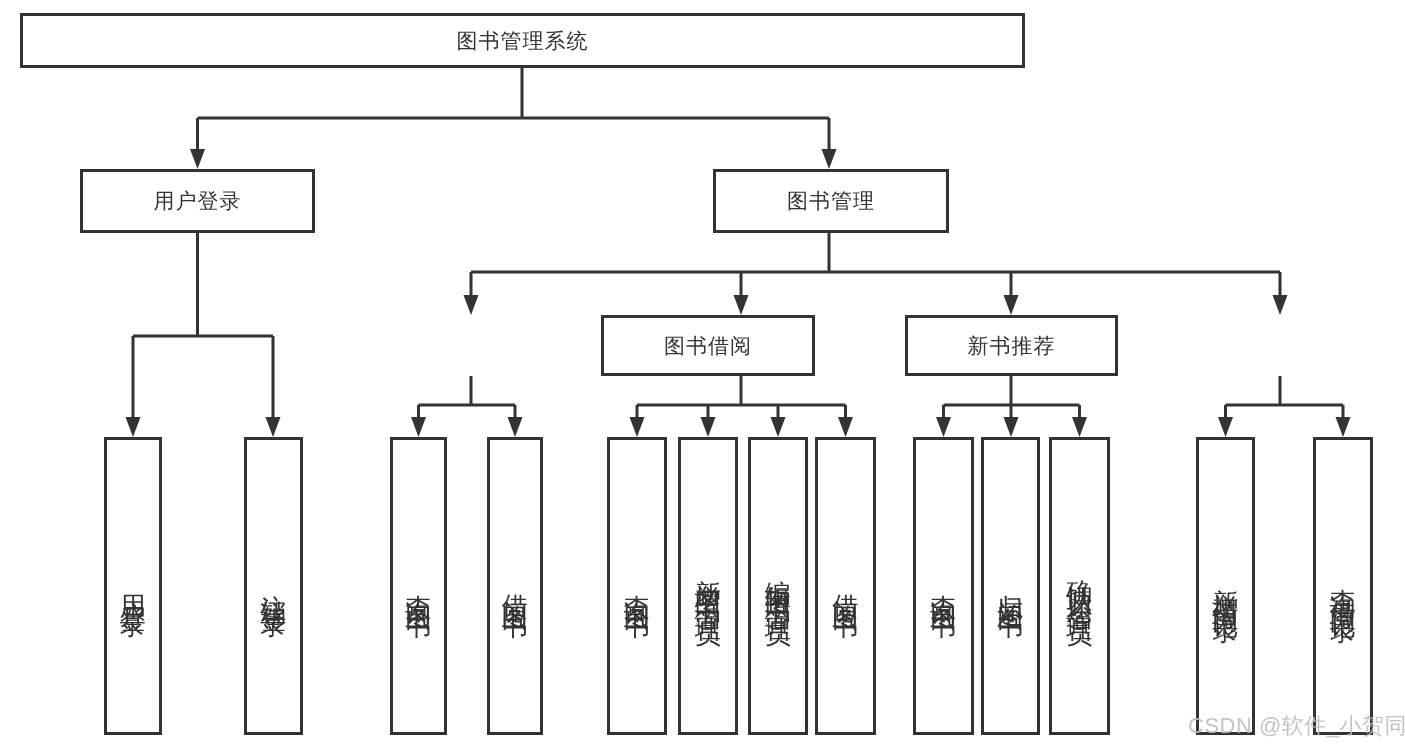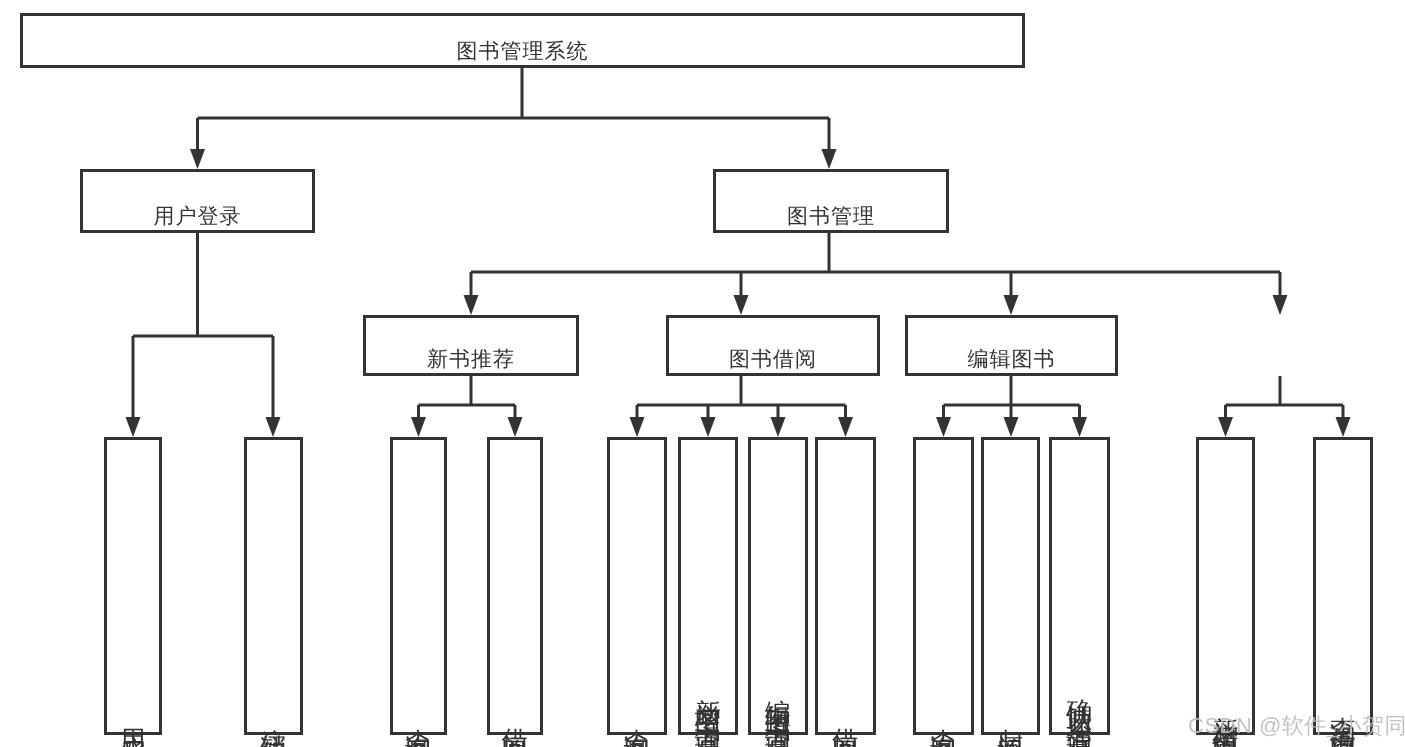--- a/index.html
+++ b/index.html
@@ -15,21 +15,21 @@
     position: absolute;
     left: 0; top: 0;
     width: 1405px; height: 747px;
   }
   .node {
     position: absolute;
     box-sizing: border-box;
     border: 3px solid #333333;
     background: #ffffff;
     display: flex;
-    align-items: flex-end;
+    align-items: center;
     justify-content: center;
     color: #333333;
   }
   .hlabel {
     font-size: 21px;
     letter-spacing: 1px;
     white-space: nowrap;
     color: #333333;
   }
   .leaf { top: 437px; height: 298px; }
@@ -93,28 +93,25 @@
     <span class="hlabel">图书管理系统</span>
   </div>
 
   <div class="node" style="left:80px; top:169px; width:235px; height:64px">
     <span class="hlabel">用户登录</span>
   </div>
   <div class="node" style="left:713px; top:169px; width:236px; height:64px">
     <span class="hlabel">图书管理</span>
   </div>
 
-  <div class="node" style="left:363px; top:315px; width:216px; height:61px">
-    <span class="hlabel">新书推荐</span>
-  </div>
-  <div class="node" style="left:666px; top:315px; width:214px; height:61px">
+  <div class="node" style="left:601px; top:315px; width:214px; height:61px">
     <span class="hlabel">图书借阅</span>
   </div>
   <div class="node" style="left:905px; top:315px; width:213px; height:61px">
-    <span class="hlabel">编辑图书</span>
+    <span class="hlabel">新书推荐</span>
   </div>
 
   <div class="node leaf" style="left:104px; width:58px">
     <span class="vlabel">用户登录</span>
   </div>
   <div class="node leaf" style="left:244px; width:59px">
     <span class="vlabel">注销登录</span>
   </div>
 
   <div class="node leaf" style="left:390px; width:57px">

